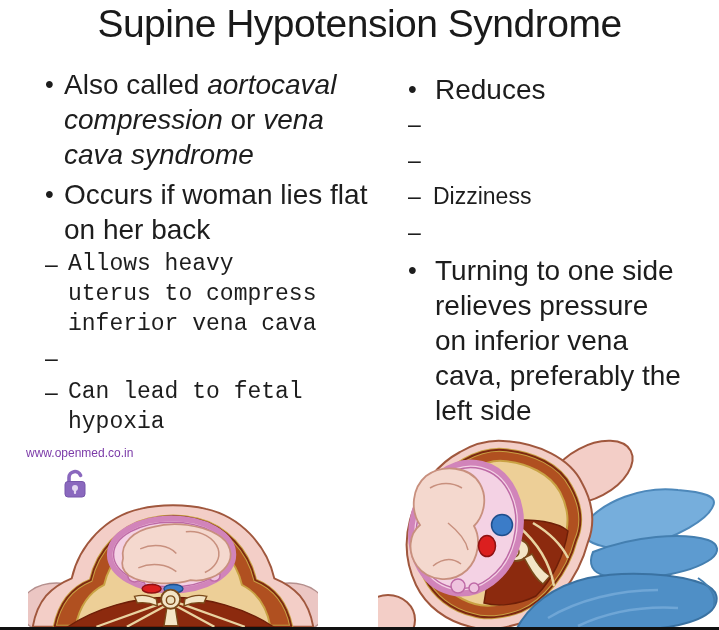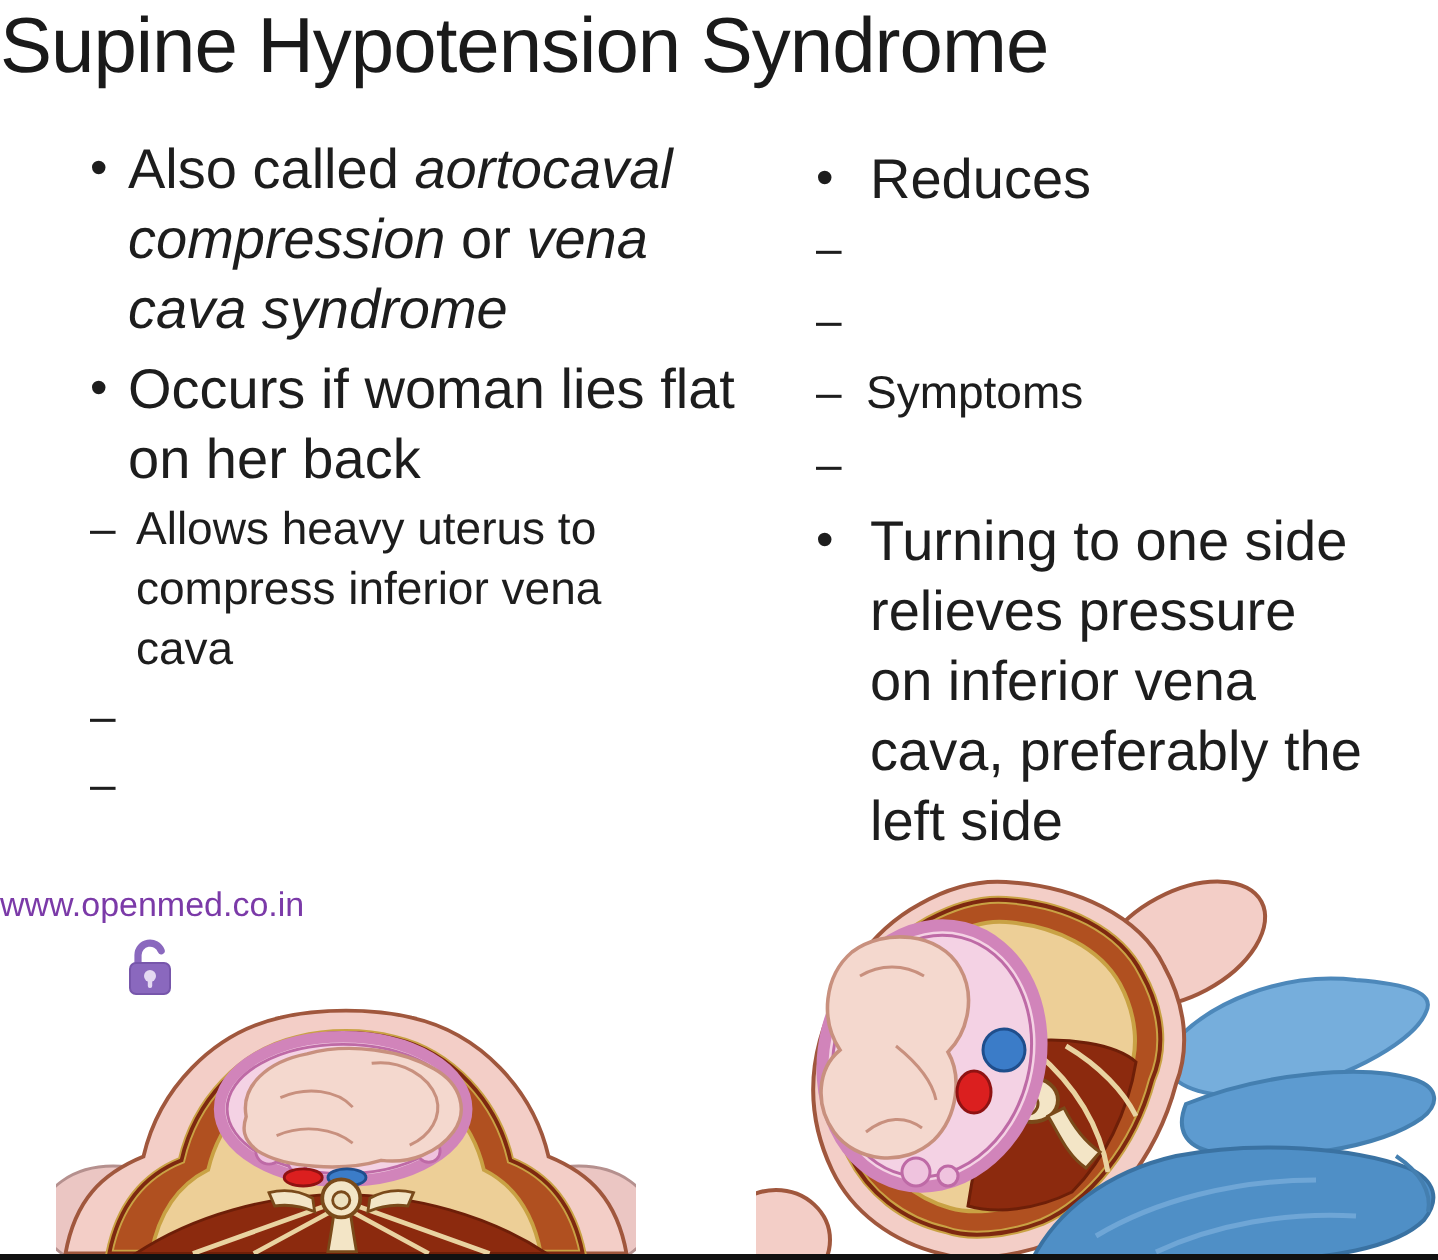--- a/index.html
+++ b/index.html
@@ -2,48 +2,48 @@
 <html><head>
 <meta charset="utf-8">
 <style>
   html,body{margin:0;padding:0;}
   body{
     width:719px;height:630px;position:relative;overflow:hidden;
     background:#ffffff;color:#1d1d1d;
     font-family:"Liberation Sans", sans-serif;
   }
   .title{
-    position:absolute;top:0;left:0;width:719px;
+    position:absolute;top:0;left:0;width:719px;text-align:center;
     font-size:39px;line-height:48px;letter-spacing:-0.5px;color:#1a1a1a;
     white-space:nowrap;
   }
   .col{position:absolute;}
   .col-left{left:45px;top:67px;width:345px;}
   .col-right{left:408px;top:72px;width:300px;}
   .li{display:flex;align-items:flex-start;}
   .l1{font-size:28px;line-height:35px;}
   .l2{font-size:23px;line-height:30px;}
   .mk1{flex:0 0 19px;font-size:25px;}
   .mk1r{flex:0 0 27px;font-size:25px;}
   .mk2{flex:0 0 23px;}
   .mk2r{flex:0 0 25px;}
   .txt{display:block;}
   .w315{width:315px;}
-  .w258{width:258px;}
+  .w258{width:258px;font-family:Liberation Mono, monospace;}
   .w249{width:249px;}
   .w240{width:240px;}
   i{font-style:italic;}
   .gap5{margin-top:5px;}
   .gap2{margin-top:2px;}
   .gap3{margin-top:3px;}
   .sub-item{margin-bottom:4px;}
   .sub-item-r{margin-bottom:6px;}
   .watermark{
-    position:absolute;left:0;top:443px;font-size:17px;line-height:20px;
-    color:#7b3aa8;white-space:nowrap;
+    position:absolute;left:0;top:443px;font-size:12px;line-height:20px;
+    color:#7b3aa8;white-space:nowrap;padding-left:26px;
   }
   .lock{position:absolute;left:62px;top:468px;width:26px;height:30px;}
   .fig-left{position:absolute;left:28px;top:498px;width:290px;height:132px;}
   .fig-right{position:absolute;left:378px;top:428px;width:341px;height:202px;}
   .bottom-bar{position:absolute;left:0;bottom:0;width:719px;height:3px;background:#111111;z-index:9;}
 </style>
 </head>
 <body>
 
 <div>
@@ -62,39 +62,40 @@
     <div class="sublist gap2">
       <div class="li l2 sub-item">
         <span class="mk2">–</span>
         <span class="txt w258">Allows heavy uterus to compress inferior vena cava</span>
       </div>
       <div class="li l2 sub-item">
         <span class="mk2">–</span>
       </div>
       <div class="li l2 sub-item">
         <span class="mk2">–</span>
+        <span class="txt w258">Can lead to fetal hypoxia</span>
       </div>
     </div>
   </div>
 
   <div class="col col-right">
     <div class="li l1">
       <span class="mk1r">•</span>
       <span class="txt w249">Reduces</span>
     </div>
     <div class="sublist gap2">
       <div class="li l2 sub-item-r">
         <span class="mk2r">–</span>
       </div>
       <div class="li l2 sub-item-r">
         <span class="mk2r">–</span>
       </div>
       <div class="li l2 sub-item-r">
         <span class="mk2r">–</span>
-        <span class="txt w240">Symptoms</span>
+        <span class="txt w240">Dizziness</span>
       </div>
       <div class="li l2 sub-item-r">
         <span class="mk2r">–</span>
       </div>
     </div>
     <div class="li l1 gap3">
       <span class="mk1r">•</span>
       <span class="txt w249">Turning to one side relieves pressure on inferior vena cava, preferably the left side</span>
     </div>
   </div>

